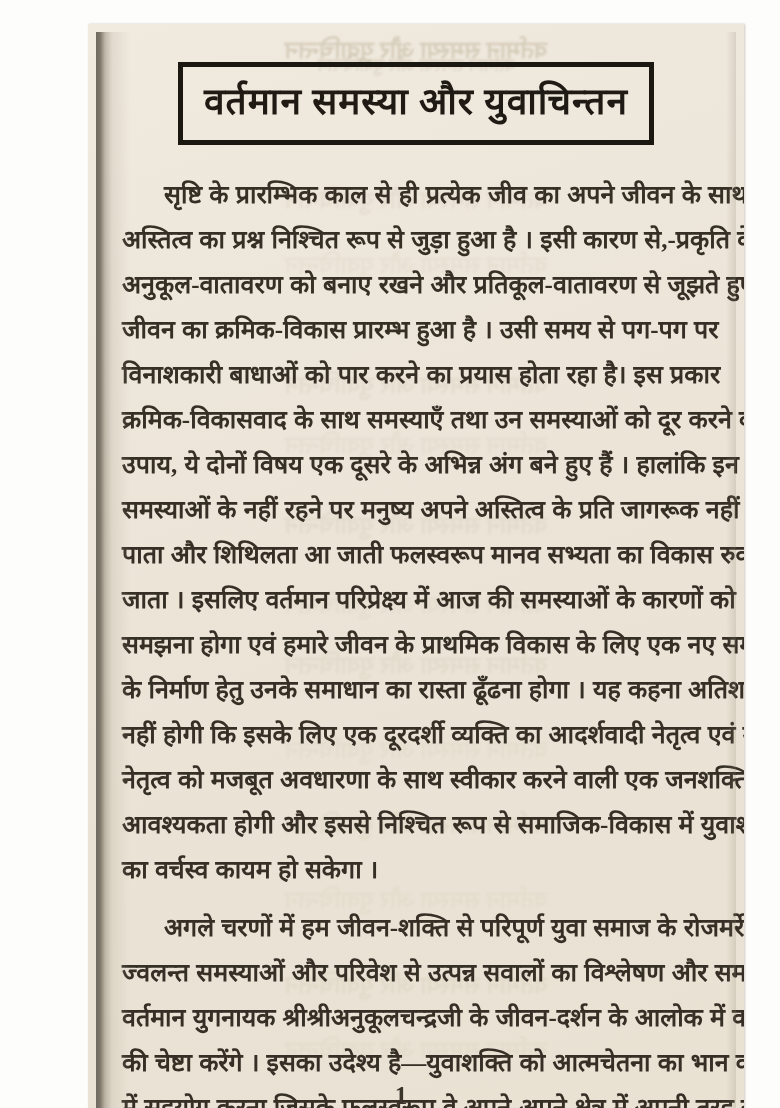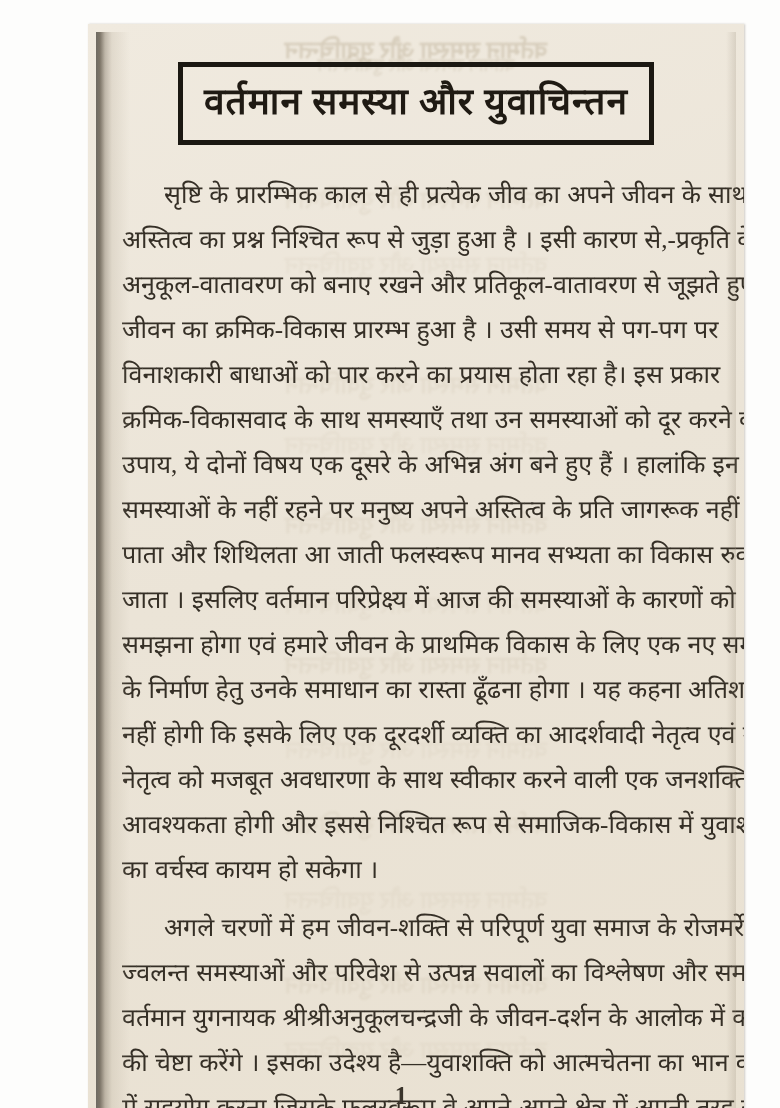--- a/index.html
+++ b/index.html
@@ -71,21 +71,21 @@
   
   .body-text {
     position: relative;
     padding: 15px 8px 0 10px;
     color: #352f26;
   }
   .para { margin-bottom: 21px; }
   .line {
     font-size: 25px;
     line-height: 37px;
-    font-weight: 400;
+    font-weight: 700;
     text-align: justify;
     text-align-last: justify;
     word-spacing: 1px;
     white-space: nowrap;
   }
   .line.first { text-indent: 42px; }
   .line.last  { text-align-last: left; }
 
   
   .page-number {

